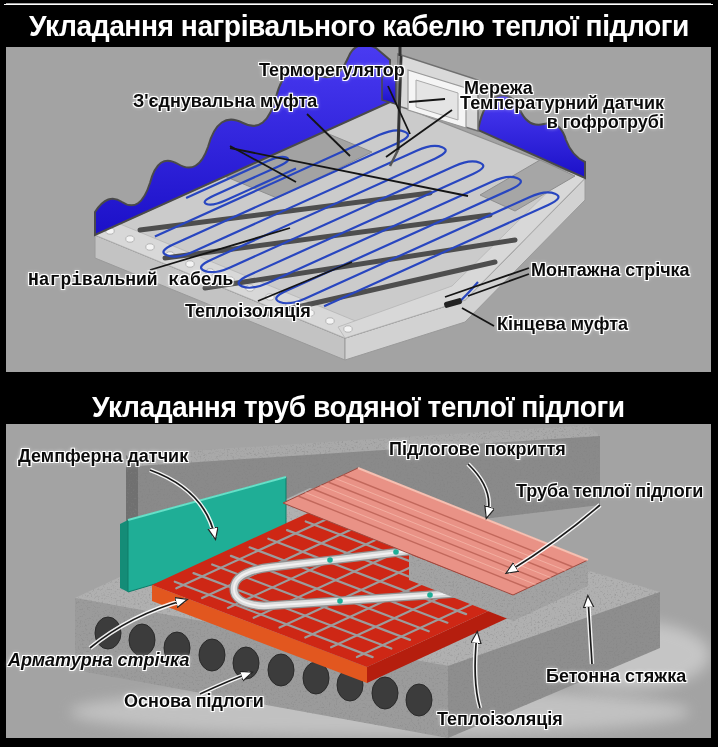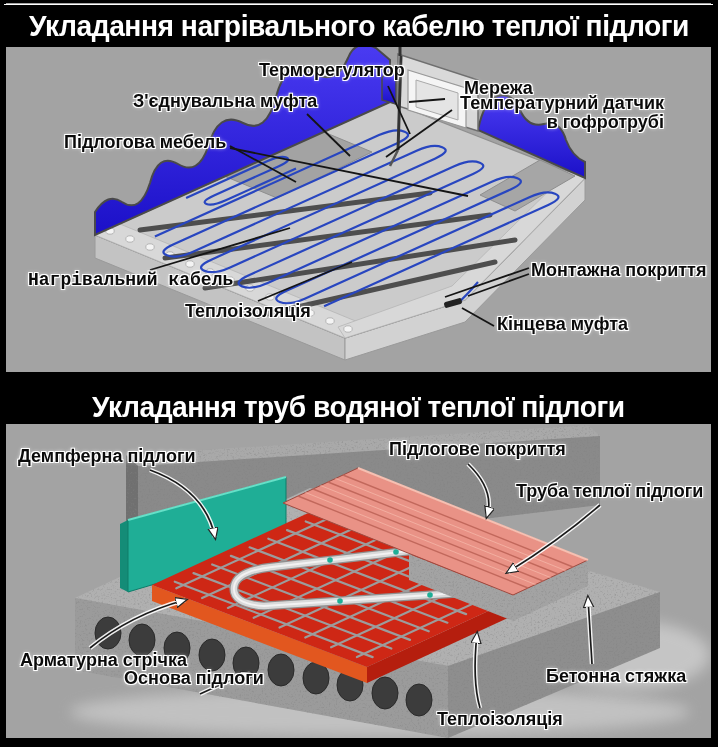--- a/index.html
+++ b/index.html
@@ -28,22 +28,22 @@
   .l-sensor{right:54px;top:94px;text-align:right;line-height:19px;}
   .l-sensor span{display:block;}
   .l-furniture{left:64px;top:132px;}
   .l-cable{left:28px;top:270px;font-family:Liberation Mono, monospace;}
   .l-insulation1{left:185px;top:301px;}
   .l-tape{left:531px;top:260px;}
   .l-endcoupling{left:497px;top:314px;}
   .l-damper{left:18px;top:446px;}
   .l-covering{left:389px;top:439px;}
   .l-pipe{left:516px;top:481px;}
-  .l-rebar{left:20px;top:650px;}
-  .l-base{left:124px;top:668px;}
+  .l-rebar{left:8px;top:650px;font-style:italic;}
+  .l-base{left:124px;top:691px;}
   .l-insulation2{left:437px;top:709px;}
   .l-screed{left:546px;top:666px;}
   svg#art{position:absolute;left:0;top:0;}
 </style>
 </head>
 <body>
 
 <div id="stage">
 
   <svg id="art" width="718" height="747" viewBox="0 0 718 747">
@@ -271,27 +271,26 @@
     <span class="titletext">Укладання труб водяної теплої підлоги</span>
   </div>
 
   <div class="lbl l-thermostat">Терморегулятор</div>
   <div class="lbl l-mains">Мережа</div>
   <div class="lbl l-coupling">З'єднувальна муфта</div>
   <div class="lbl l-sensor">
     <span>Температурний датчик</span>
     <span>в гофротрубі</span>
   </div>
-  <div class="lbl l-furniture">Підлогова мебель</div>
   <div class="lbl l-cable">Нагрівальний кабель</div>
   <div class="lbl l-insulation1">Теплоізоляція</div>
-  <div class="lbl l-tape">Монтажна покриття</div>
+  <div class="lbl l-tape">Монтажна стрічка</div>
   <div class="lbl l-endcoupling">Кінцева муфта</div>
 
-  <div class="lbl l-damper">Демпферна підлоги</div>
+  <div class="lbl l-damper">Демпферна датчик</div>
   <div class="lbl l-pipe">Труба теплої підлоги</div>
   <div class="lbl l-covering">Підлогове покриття</div>
   <div class="lbl l-rebar">Арматурна стрічка</div>
   <div class="lbl l-base">Основа підлоги</div>
   <div class="lbl l-insulation2">Теплоізоляція</div>
   <div class="lbl l-screed">Бетонна стяжка</div>
 
 </div>
 
 </body></html>

